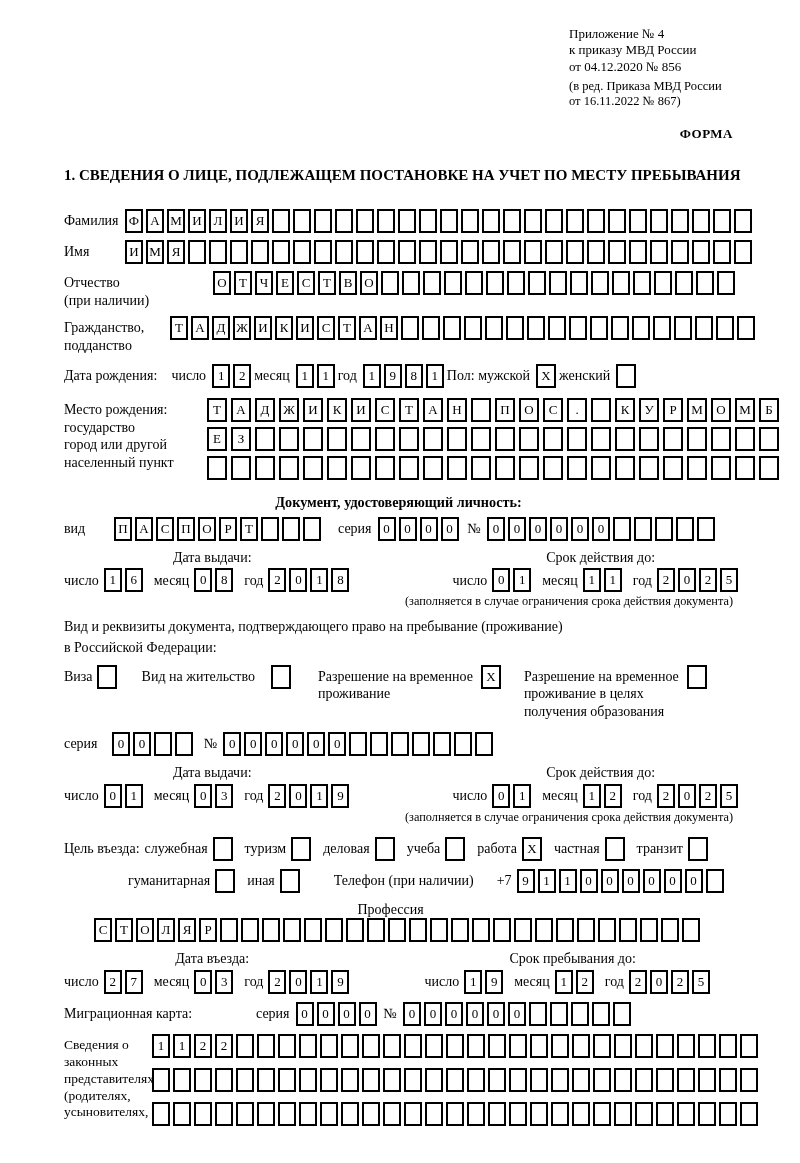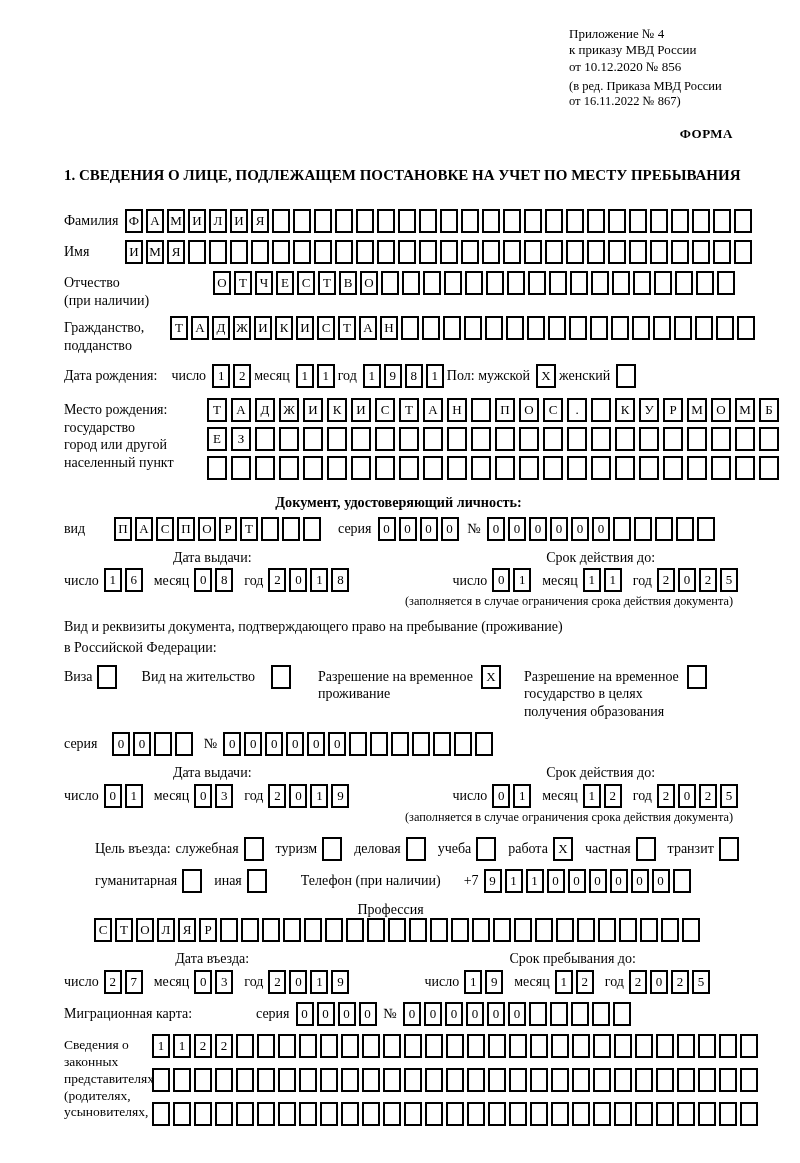--- a/index.html
+++ b/index.html
@@ -49,33 +49,33 @@
   .drow .txt { margin-right:5px; white-space:nowrap; }
   .drow .cells { margin-right:8px; }
   .note { font-size:12.3px; text-align:right; margin-top:2px; }
 
   
   .opts { display:flex; align-items:flex-start; margin-top:8px; }
   .opt { display:flex; align-items:flex-start; }
   .opt .olabel { text-align:left; }
   .opt .cells { margin-left:8px; }
 
-  .purpose { display:flex; align-items:center; margin-top:12px; flex-wrap:nowrap;margin-left:31px; }
+  .purpose { display:flex; align-items:center; margin-top:12px; flex-wrap:nowrap; }
   .purpose .txt { margin-right:5px; white-space:nowrap; }
   .purpose .cells { margin-right:9px; }
 </style>
 </head>
 <body>
 
 <div class="page">
 
   <div class="hdr">
     <div>Приложение № 4</div>
     <div>к приказу МВД России</div>
-    <div>от 10.12.2020 № 856</div>
+    <div>от 04.12.2020 № 856</div>
     <div class="hdr-sub">
       <div>(в ред. Приказа МВД России</div>
       <div>от 16.11.2022 № 867)</div>
     </div>
   </div>
   <div class="form-label">ФОРМА</div>
 
 
   <div class="sec-head">1. СВЕДЕНИЯ О ЛИЦЕ, ПОДЛЕЖАЩЕМ ПОСТАНОВКЕ НА УЧЕТ ПО МЕСТУ ПРЕБЫВАНИЯ</div>
 
@@ -448,21 +448,21 @@
         <div>Разрешение на временное</div>
         <div>проживание</div>
       </div>
       <span class="cells cb">
           <span class="cell">X</span>
         </span>
     </div>
     <div class="opt" style="margin-left:20px;">
       <div class="olabel" style="padding-top:3px;">
         <div>Разрешение на временное</div>
-        <div>государство в целях</div>
+        <div>проживание в целях</div>
         <div>получения образования</div>
       </div>
       <span class="cells cb">
           <span class="cell"></span>
         </span>
     </div>
   </div>
 
   <div class="frow inline" style="margin-top:12px;">
     <span class="txt" style="width:42px;">серия</span>
@@ -563,21 +563,21 @@
     <span class="txt">частная</span>
     <span class="cells cb">
         <span class="cell"></span>
       </span>
     <span class="txt">транзит</span>
     <span class="cells cb">
         <span class="cell"></span>
       </span>
   </div>
 
-  <div class="purpose" style="margin-top:8px; ">
+  <div class="purpose" style="margin-top:8px; margin-left:64px;">
     <span class="txt">гуманитарная</span>
     <span class="cells cb">
         <span class="cell"></span>
       </span>
     <span class="txt">иная</span>
     <span class="cells cb">
         <span class="cell"></span>
       </span>
     <span class="txt" style="margin-left:22px;">Телефон (при наличии)</span>
     <span class="txt" style="margin-left:18px;">+7</span>

